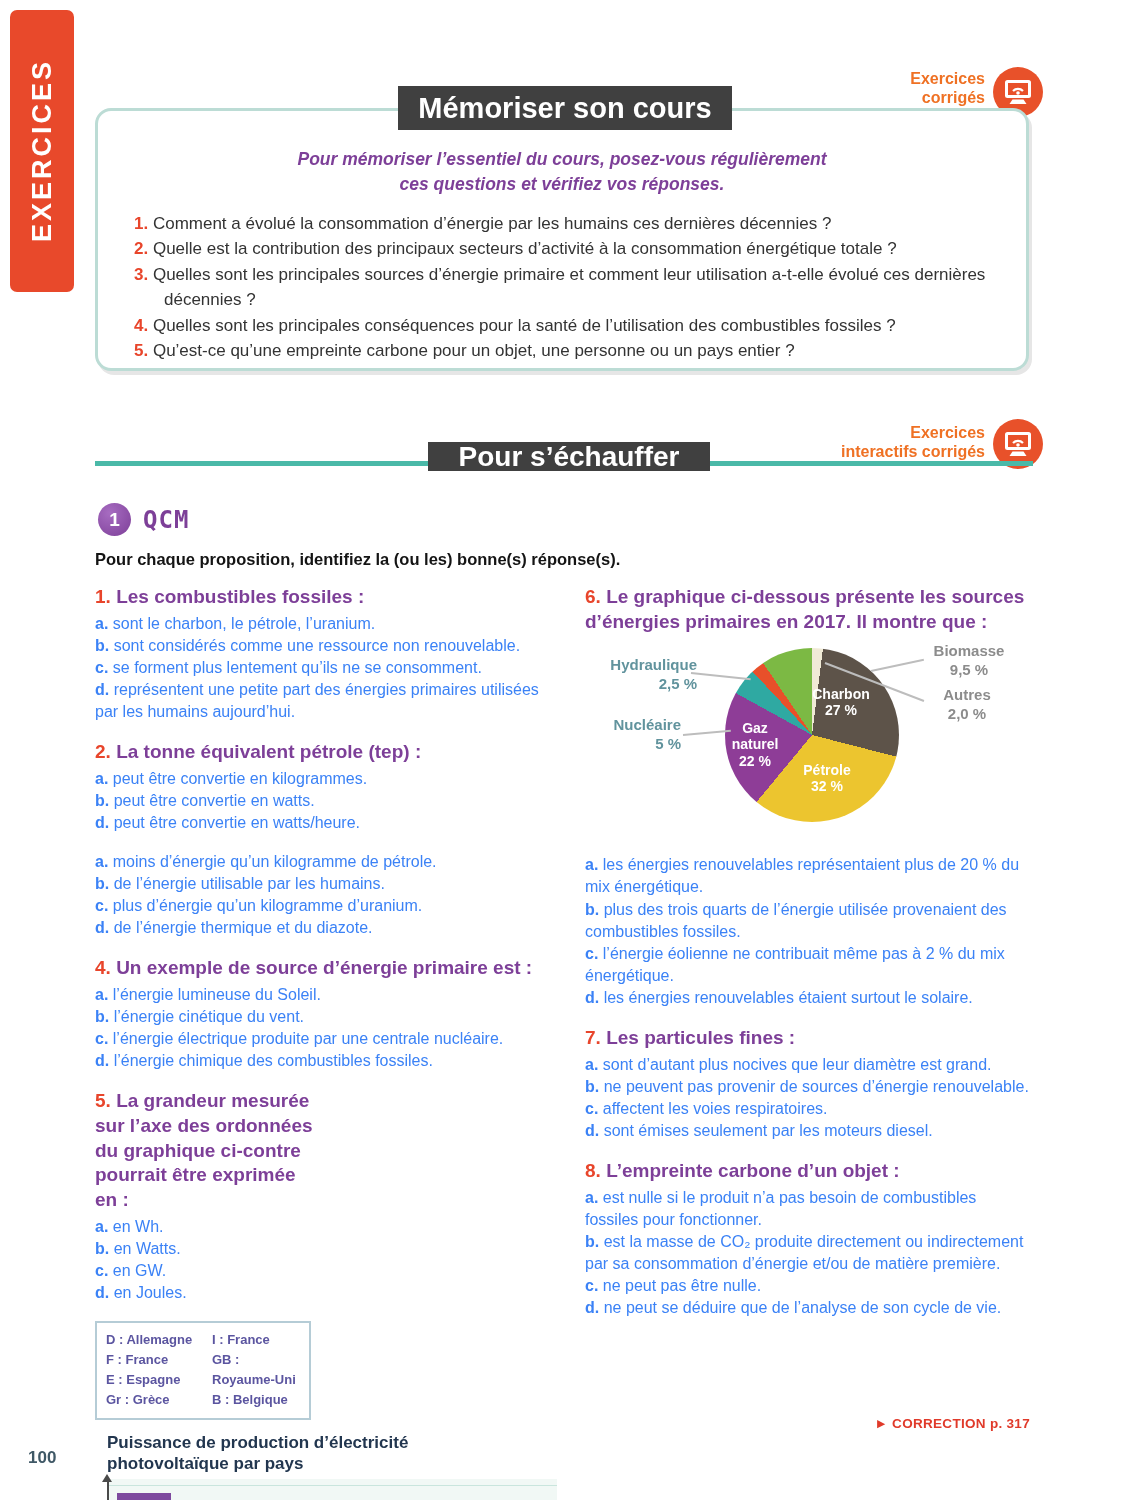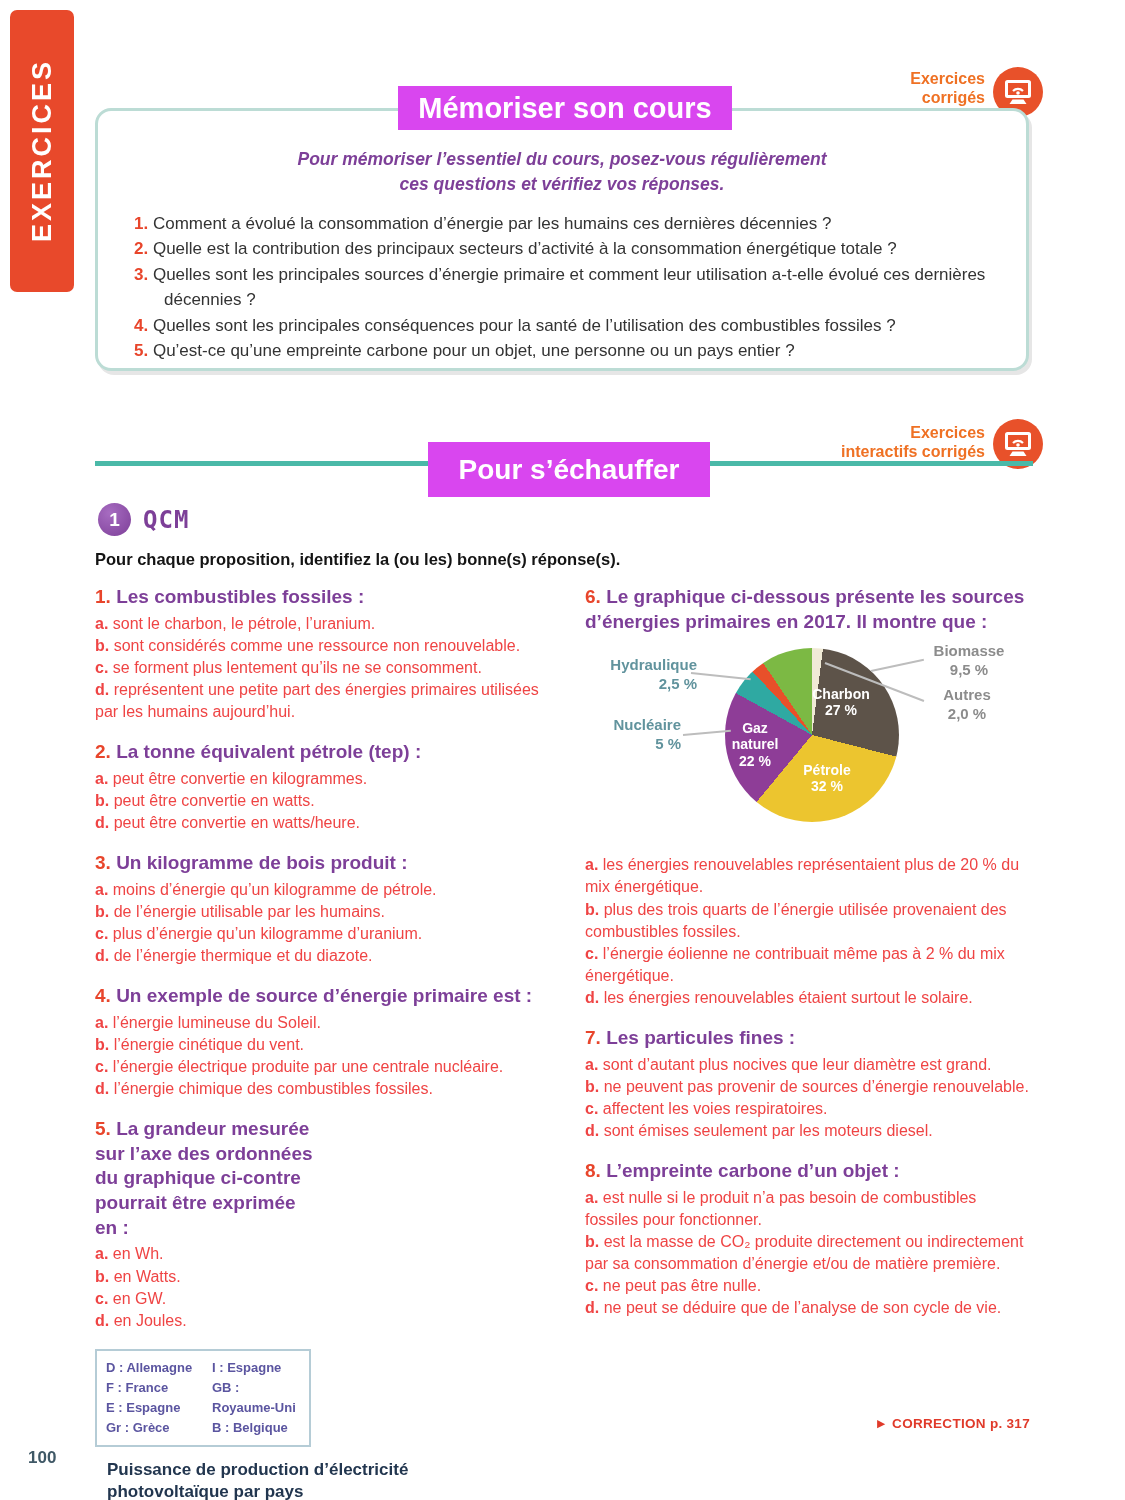--- a/index.html
+++ b/index.html
@@ -15,24 +15,24 @@
 
   
   .badge { position:absolute; text-align:right; color:#ef7124; font-weight:bold; font-size:16px; line-height:1.18; }
   .badge1 { left:840px; top:70px; width:145px; }
   .badge2 { left:822px; top:424px; width:163px; }
   .badge-icon { position:absolute; width:52px; height:52px; }
   .icon1 { left:992px; top:66px; }
   .icon2 { left:992px; top:418px; }
 
   
-  .banner { position:absolute; background:#d946ef; color:#fff; font-weight:bold;
+  .banner { position:absolute; background:#404040; color:#fff; font-weight:bold;
             display:flex; align-items:center; justify-content:center; z-index:3; }
   .banner1 { left:398px; top:86px; width:334px; height:44px; font-size:29px; }
-  .banner2 { left:428px; top:442px; width:282px; height:55px; font-size:28px; }
+  .banner2 { left:428px; top:442px; width:282px; height:29px; font-size:28px; }
   .teal-line { position:absolute; left:95px; top:461px; width:938px; height:5px; background:#4ab9a8; }
 
   
   .mem-box { position:absolute; left:95px; top:108px; width:934px; height:263px;
              border:3px solid #bcdcd5; border-radius:16px; background:#fff; box-shadow:3px 4px 0 #e6e6e6; z-index:2; }
   .mem-intro { margin-top:36px; text-align:center; color:#7d3f98; font-weight:bold;
                font-style:italic; font-size:17.5px; line-height:1.45; }
   .mem-questions { margin:13px 28px 0 36px; font-size:17px; line-height:1.5; color:#333; }
   .mem-q { padding-left:30px; text-indent:-30px; }
   .mem-num { color:#e8452b; font-weight:bold; }
@@ -47,21 +47,21 @@
 
   
   .col { position:absolute; top:585px; font-size:16px; line-height:1.38; }
   .col-left { left:95px; width:462px; }
   .col-right { left:585px; width:448px; }
 
   .qcm-q { margin-bottom:17px; }
   .qcm-h { margin-bottom:3px; font-size:19px; line-height:1.3; }
   .qn { color:#e8452b; font-weight:bold; }
   .qt { color:#7d3f98; font-weight:bold; }
-  .opt { color:#ef4444; }
+  .opt { color:#3b82f6; }
 
   
   .q5 { display:flex; gap:12px;flex-direction:column; }
   .q5-left { width:218px; flex:none; }
   .legend-box { margin-top:14px; border:2px solid #b5ccd6; padding:7px 9px; display:flex; gap:12px;
                 font-size:13px; line-height:1.55; color:#5b55a0; font-weight:bold; width:216px; }
   .legend-col1 { width:94px; flex:none; }
 
   .bar-figure { flex:1; }
   .bar-title { color:#22364f; font-weight:bold; font-size:17px; line-height:1.25; margin-left:12px; }
@@ -167,21 +167,20 @@
           <div class="opt"><b>c.</b> se forment plus lentement qu’ils ne se consomment.</div>
           <div class="opt"><b>d.</b> représentent une petite part des énergies primaires utilisées par les humains aujourd’hui.</div>
         </div>
         <div class="qcm-q">
           <div class="qcm-h"><span class="qn">2.</span><span class="qt"> La tonne équivalent pétrole (tep) :</span></div>
           <div class="opt"><b>a.</b> peut être convertie en kilogrammes.</div>
           <div class="opt"><b>b.</b> peut être convertie en watts.</div>
           <div class="opt"><b>d.</b> peut être convertie en watts/heure.</div>
         </div>
         <div class="qcm-q">
-          <div class="qcm-h"><span class="qn">3.</span><span class="qt"> Un kilogramme de bois produit :</span></div>
           <div class="opt"><b>a.</b> moins d’énergie qu’un kilogramme de pétrole.</div>
           <div class="opt"><b>b.</b> de l’énergie utilisable par les humains.</div>
           <div class="opt"><b>c.</b> plus d’énergie qu’un kilogramme d’uranium.</div>
           <div class="opt"><b>d.</b> de l’énergie thermique et du diazote.</div>
         </div>
         <div class="qcm-q">
           <div class="qcm-h"><span class="qn">4.</span><span class="qt"> Un exemple de source d’énergie primaire est :</span></div>
           <div class="opt"><b>a.</b> l’énergie lumineuse du Soleil.</div>
           <div class="opt"><b>b.</b> l’énergie cinétique du vent.</div>
           <div class="opt"><b>c.</b> l’énergie électrique produite par une centrale nucléaire.</div>
@@ -201,21 +200,21 @@
             </div>
           </div>
         <div class="legend-box">
           <div class="legend-col1" id="legend-col1">
               <div>D : Allemagne</div>
               <div>F : France</div>
               <div>E : Espagne</div>
               <div>Gr : Grèce</div>
             </div>
           <div id="legend-col2">
-              <div>I : Espagne</div>
+              <div>I : France</div>
               <div>GB : Royaume-Uni</div>
               <div>B : Belgique</div>
             </div>
         </div>
       </div>
       <div class="bar-figure">
         <div class="bar-title">
           <div>Puissance de production d’électricité</div>
           <div>photovoltaïque par pays</div>
         </div>

